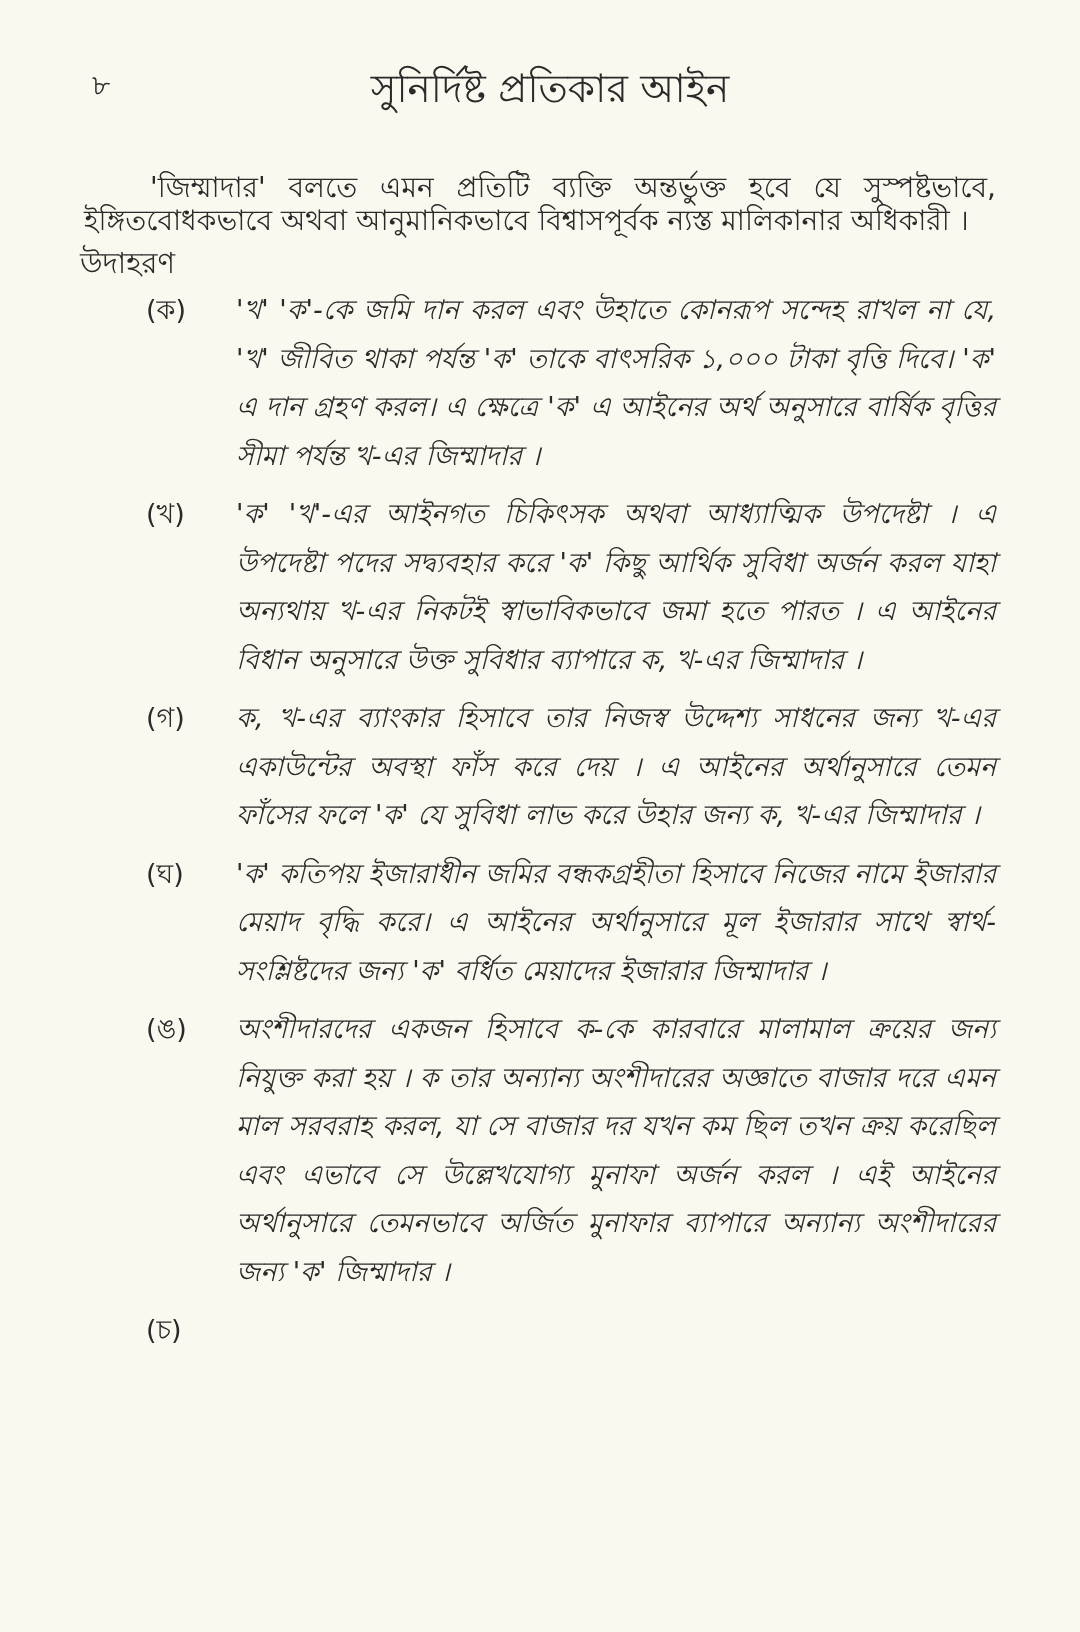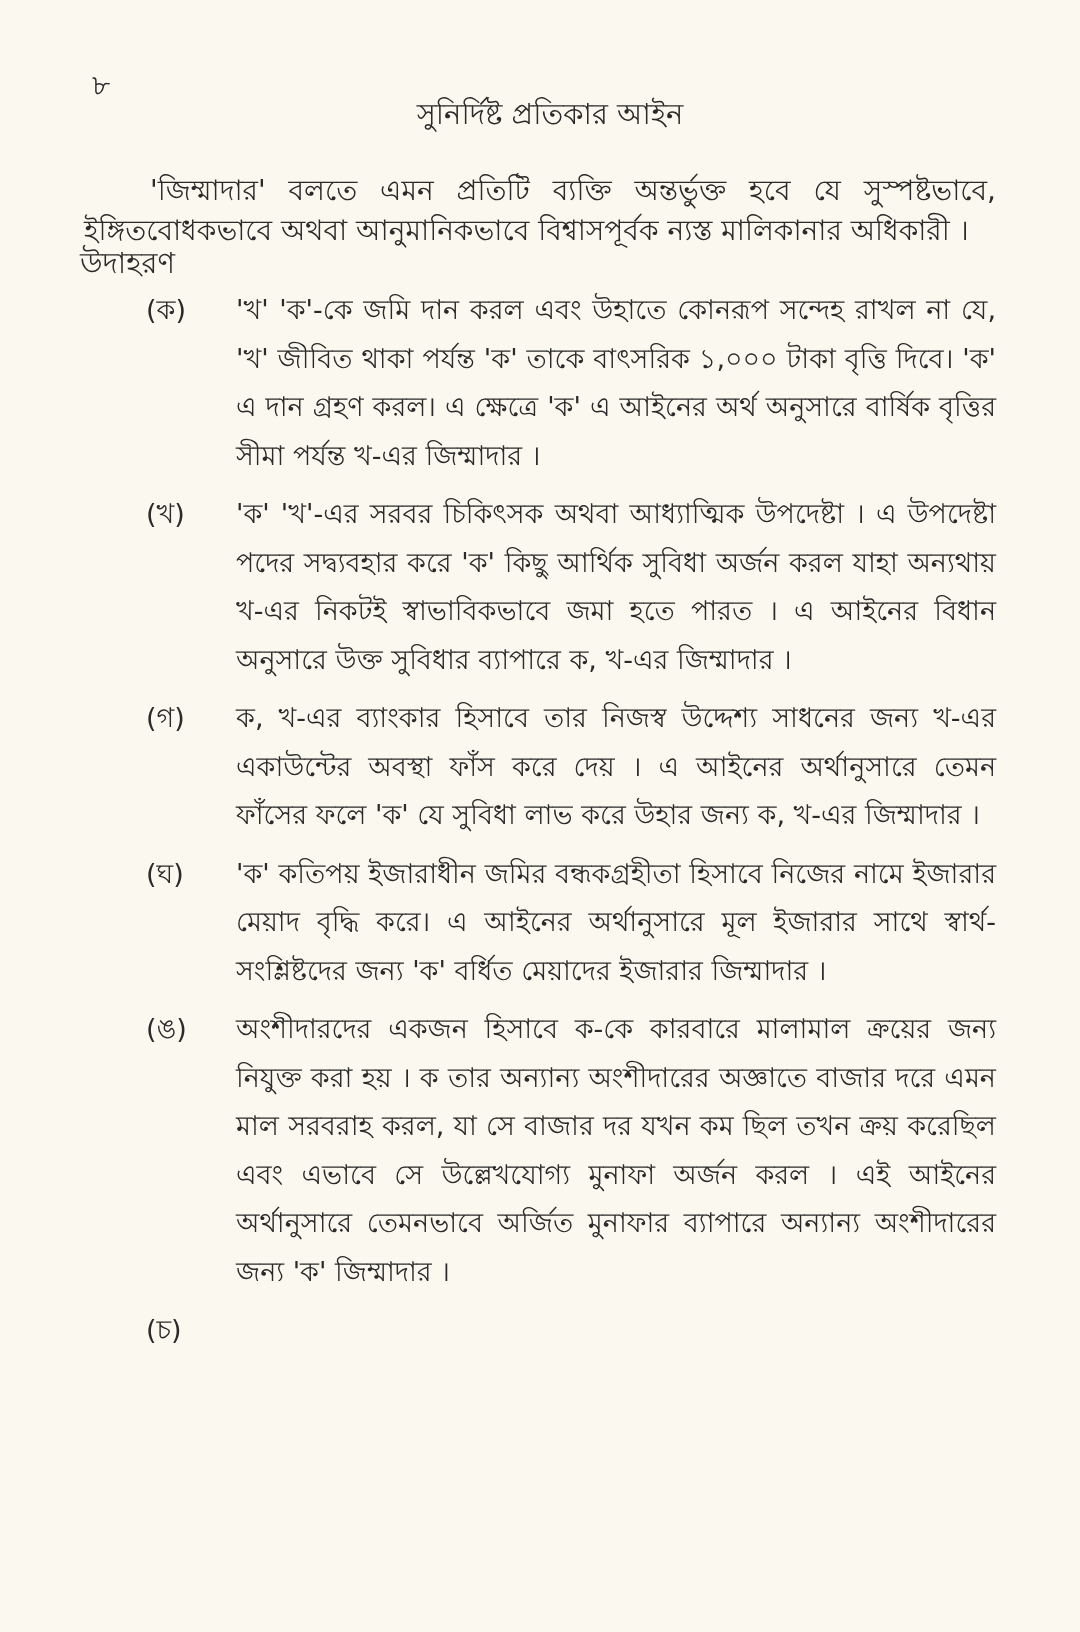--- a/index.html
+++ b/index.html
@@ -30,31 +30,30 @@
     .page-number {
       position: absolute;
       left: 12px;
       top: 8px;
       font-size: 28px;
     }
     .running-title {
       position: absolute;
       left: 0; right: 0;
       text-align: center;
-      font-size: 29px;
+      font-size: 39px;
       top: 2px;
-      margin-top: 33px;
     }
     .intro {
       position: absolute;
       left: 84px;
       width: 912px;
       top: 143px;
       font-size: 28px;
-      line-height: 40px;
+      line-height: 33px;
       text-indent: 66px;
       text-align: justify;
     }
     .section-heading {
       position: absolute;
       left: 0; right: 0;
       top: 240px;
       font-size: 29px;
       padding-left: 80px;
     }
@@ -73,20 +72,21 @@
       margin-bottom: 10px;
     }
     .example .label {
       position: absolute;
       left: 0;
       top: 0;
       width: 80px;
     }
     .example .text {
       display: block;
+      font-style: italic;
     }
   </style>
 </head>
 <body>
 
 <div class="page">
 
   <div class="header">
     <span class="page-number">৮</span>
     <div class="running-title">সুনির্দিষ্ট প্রতিকার আইন</div>
@@ -96,21 +96,21 @@
 
   <div class="section-heading">উদাহরণ</div>
 
   <div class="examples">
     <div class="example">
       <span class="label">(ক)</span>
       <span class="text">'খ' 'ক'-কে জমি দান করল এবং উহাতে কোনরূপ সন্দেহ রাখল না যে, 'খ' জীবিত থাকা পর্যন্ত 'ক' তাকে বাৎসরিক ১,০০০ টাকা বৃত্তি দিবে। 'ক' এ দান গ্রহণ করল। এ ক্ষেত্রে 'ক' এ আইনের অর্থ অনুসারে বার্ষিক বৃত্তির সীমা পর্যন্ত খ-এর জিম্মাদার ।</span>
     </div>
     <div class="example">
       <span class="label">(খ)</span>
-      <span class="text">'ক' 'খ'-এর সরবর চিকিৎসক অথবা আধ্যাত্মিক উপদেষ্টা । এ উপদেষ্টা পদের সদ্ব্যবহার করে 'ক' কিছু আর্থিক সুবিধা অর্জন করল যাহা অন্যথায় খ-এর নিকটই স্বাভাবিকভাবে জমা হতে পারত । এ আইনের বিধান অনুসারে উক্ত সুবিধার ব্যাপারে ক, খ-এর জিম্মাদার ।</span>
+      <span class="text">'ক' 'খ'-এর আইনগত চিকিৎসক অথবা আধ্যাত্মিক উপদেষ্টা । এ উপদেষ্টা পদের সদ্ব্যবহার করে 'ক' কিছু আর্থিক সুবিধা অর্জন করল যাহা অন্যথায় খ-এর নিকটই স্বাভাবিকভাবে জমা হতে পারত । এ আইনের বিধান অনুসারে উক্ত সুবিধার ব্যাপারে ক, খ-এর জিম্মাদার ।</span>
     </div>
     <div class="example">
       <span class="label">(গ)</span>
       <span class="text">ক, খ-এর ব্যাংকার হিসাবে তার নিজস্ব উদ্দেশ্য সাধনের জন্য খ-এর একাউন্টের অবস্থা ফাঁস করে দেয় । এ আইনের অর্থানুসারে তেমন ফাঁসের ফলে 'ক' যে সুবিধা লাভ করে উহার জন্য ক, খ-এর জিম্মাদার ।</span>
     </div>
     <div class="example">
       <span class="label">(ঘ)</span>
       <span class="text">'ক' কতিপয় ইজারাধীন জমির বন্ধকগ্রহীতা হিসাবে নিজের নামে ইজারার মেয়াদ বৃদ্ধি করে। এ আইনের অর্থানুসারে মূল ইজারার সাথে স্বার্থ-সংশ্লিষ্টদের জন্য 'ক' বর্ধিত মেয়াদের ইজারার জিম্মাদার ।</span>
     </div>
     <div class="example">

